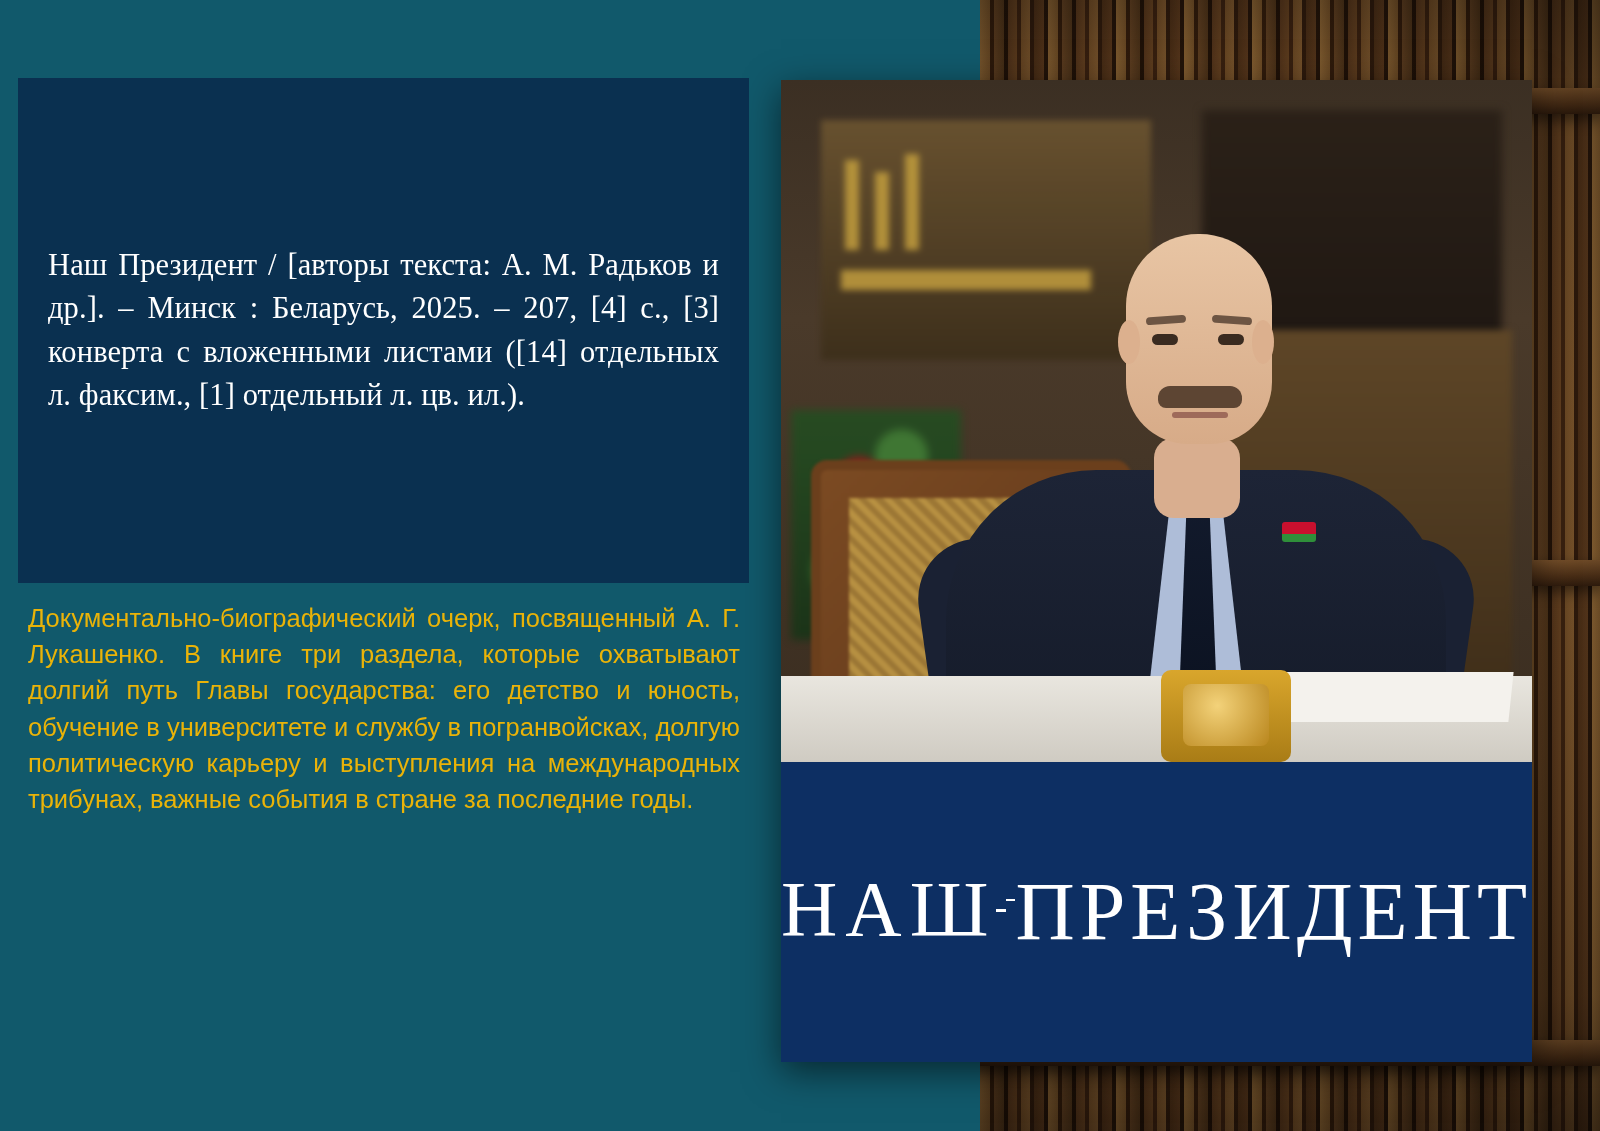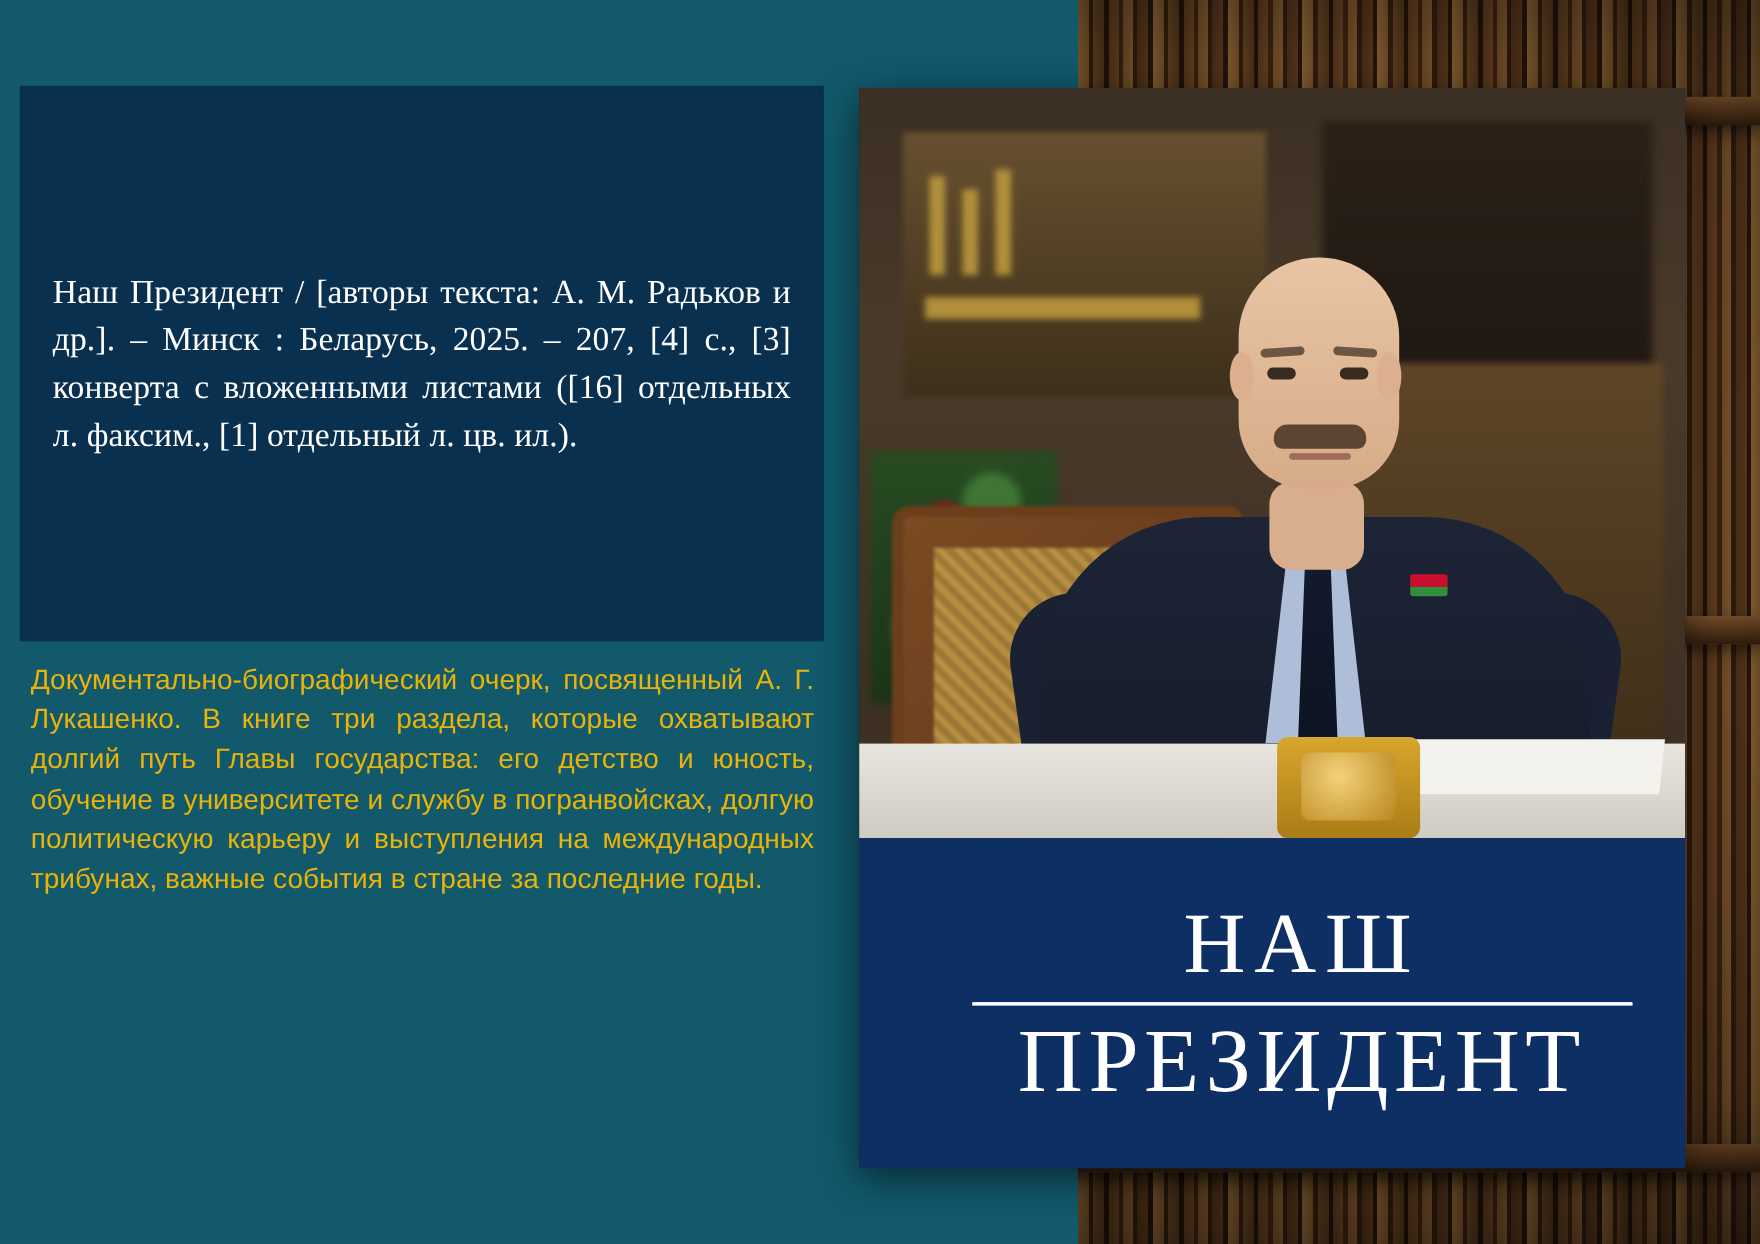--- a/index.html
+++ b/index.html
@@ -389,24 +389,23 @@
   }
 
   .cover-title {
     position: absolute;
     left: 0;
     top: 682px;
     width: 751px;
     height: 300px;
     background: #0d2f63;
     display: flex;
-    flex-direction: column;
+    flex-direction: row;
     align-items: center;
     justify-content: center;
-    padding-left: 27px;
   }
   .cover-line1 {
     color: #ffffff;
     font-family: "Liberation Serif", serif;
     font-size: 78px;
     letter-spacing: 8px;
     line-height: 1;
     padding-bottom: 6px;
   }
   .cover-rule {
@@ -438,21 +437,21 @@
   <div class="shelf-bg">
     <div class="shelf-board b1"></div>
     <div class="shelf-board b2"></div>
     <div class="shelf-board b3"></div>
     <div class="shelf-vignette"></div>
   </div>
 
   <div class="left-panel">
 
     <div class="citation-box">
-      <div class="citation-text">Наш Президент / [авторы текста: А. М. Радьков и др.]. – Минск : Беларусь, 2025. – 207, [4] с., [3] конверта с вложенными листами ([16] отдельных л. факсим., [1] отдельный л. цв. ил.).</div>
+      <div class="citation-text">Наш Президент / [авторы текста: А. М. Радьков и др.]. – Минск : Беларусь, 2025. – 207, [4] с., [3] конверта с вложенными листами ([14] отдельных л. факсим., [1] отдельный л. цв. ил.).</div>
     </div>
 
     <div class="annotation">Документально-биографический очерк, посвященный А. Г. Лукашенко. В книге три раздела, которые охватывают долгий путь Главы государства: его детство и юность, обучение в университете и службу в погранвойсках, долгую политическую карьеру и выступления на международных трибунах, важные события в стране за последние годы.</div>
   </div>
 
   <div class="book-cover">
 
     <div class="cover-photo">
       <div class="office-bg"></div>
       <div class="office-dark-panel"></div>

